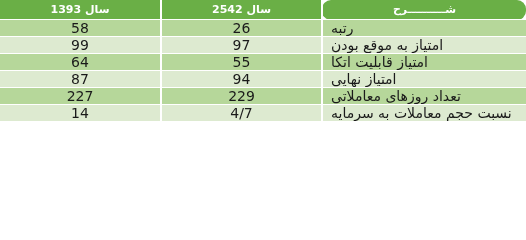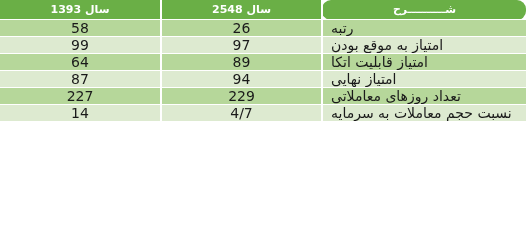--- a/index.html
+++ b/index.html
@@ -86,38 +86,38 @@
 
 <table class="stats-table">
   <colgroup>
     <col class="col-desc">
     <col class="col-y1394">
     <col class="col-y1393">
   </colgroup>
   <thead>
     <tr>
       <th class="th-desc">شــــــــــرح</th>
-      <th class="th-year">سال 2548</th>
+      <th class="th-year">سال 2542</th>
       <th class="th-year">سال 1393</th>
     </tr>
   </thead>
   <tbody>
     <tr class="row-odd">
       <td class="cell-desc">رتبه</td>
       <td class="cell-num">26</td>
       <td class="cell-num">58</td>
     </tr>
     <tr class="row-even">
       <td class="cell-desc">امتیاز به موقع بودن</td>
       <td class="cell-num">97</td>
       <td class="cell-num">99</td>
     </tr>
     <tr class="row-odd">
       <td class="cell-desc">امتیاز قابلیت اتکا</td>
-      <td class="cell-num">89</td>
+      <td class="cell-num">55</td>
       <td class="cell-num">64</td>
     </tr>
     <tr class="row-even">
       <td class="cell-desc">امتیاز نهایی</td>
       <td class="cell-num">94</td>
       <td class="cell-num">87</td>
     </tr>
     <tr class="row-odd">
       <td class="cell-desc">تعداد روزهای معاملاتی</td>
       <td class="cell-num">229</td>

